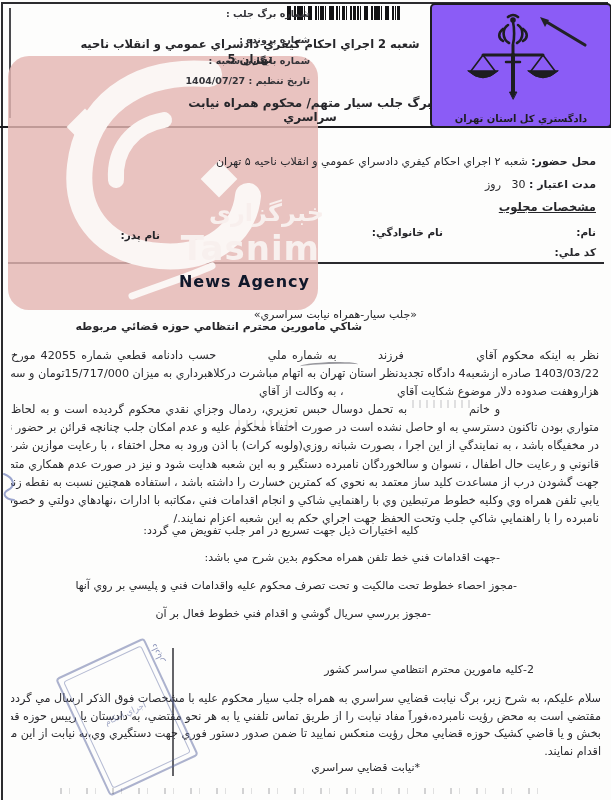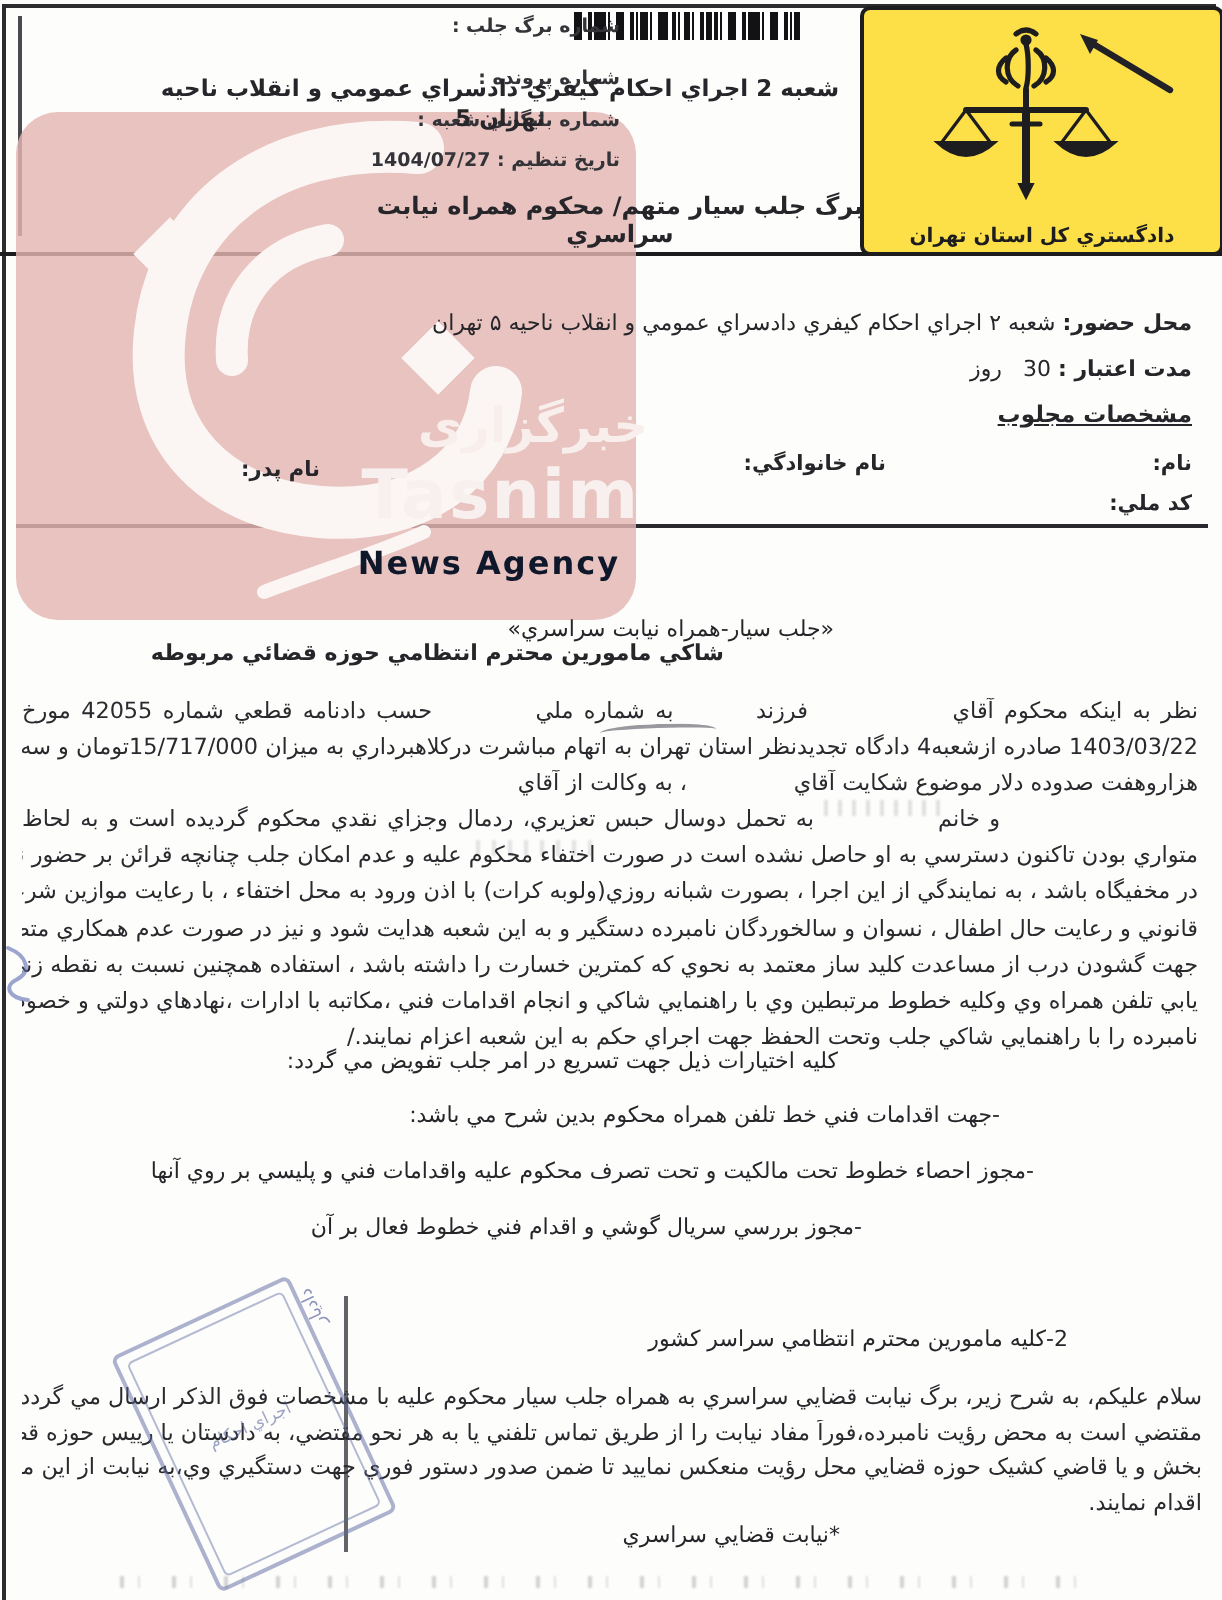--- a/index.html
+++ b/index.html
@@ -14,21 +14,21 @@
   .hr2{left:8px;top:262px;width:596px;height:2px;background:#2a2a2e;}
   .vline-artifact{left:172px;top:648px;width:2px;height:128px;background:#3d3d42;opacity:.8;}
   
   .wm{left:8px;top:56px;width:310px;height:254px;border-radius:21px;
       background:rgba(228,182,178,.82);z-index:1;}
   .wm-glyph{position:absolute;left:6px;top:2px;}
   .wm-fa{position:absolute;right:-6px;top:143px;font-size:24px;font-weight:bold;color:#f8efed;direction:rtl;}
   .wm-en{position:absolute;right:-2px;top:172px;font-size:34px;font-weight:bold;color:#f8f0ee;letter-spacing:1px;}
   .wm-sub{position:absolute;right:8px;top:216px;font-size:16px;font-weight:bold;color:#0f172a;letter-spacing:1px;}
   
-  .logo-box{left:430px;top:3px;width:178px;height:121px;border:2px solid #1d1d20;border-radius:5px;background:#fde047;z-index:2;}
+  .logo-box{left:430px;top:3px;width:178px;height:121px;border:2px solid #1d1d20;border-radius:5px;background:#8b5cf6;z-index:2;}
   .org{position:absolute;left:0;bottom:2px;width:100%;text-align:center;font-size:10px;font-weight:bold;direction:rtl;color:#1d1d20;}
   .barcode{left:287px;top:6px;width:113px;height:14px;z-index:2;
      background:
        repeating-linear-gradient(90deg,#121214 0 2px,transparent 2px 3px,#121214 3px 4px,transparent 4px 7px),
        repeating-linear-gradient(90deg,#121214 0 3px,transparent 3px 5px,transparent 5px 11px);
      background-color:#fff;}
   .fld{font-size:9.5px;font-weight:bold;direction:rtl;color:#333338;z-index:2;white-space:nowrap;}
   .f1{right:301px;top:8px;} .f2{right:301px;top:34px;} .f3{right:301px;top:55px;} .f4{right:301px;top:75px;}
   .btitle{left:70px;top:37px;width:360px;text-align:center;font-weight:bold;font-size:11.5px;line-height:15px;direction:rtl;z-index:2;}
   .doctitle{left:165px;top:96px;width:290px;text-align:center;font-weight:bold;font-size:12px;direction:rtl;z-index:2;}

